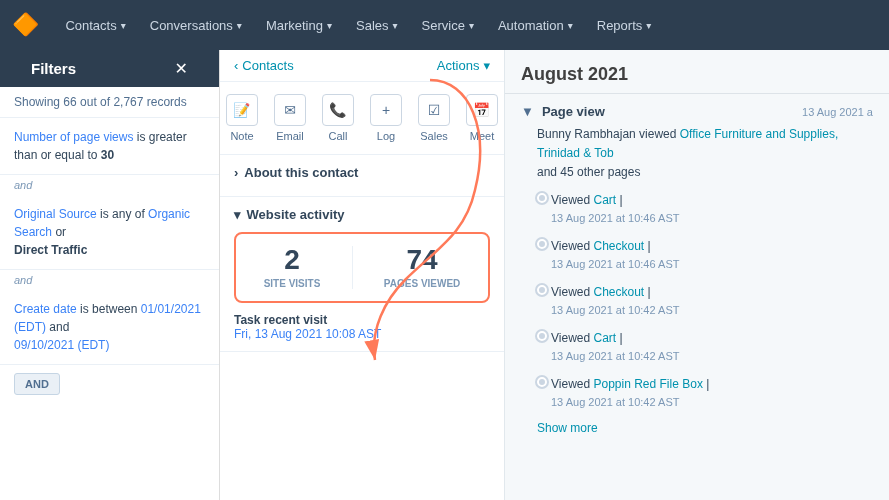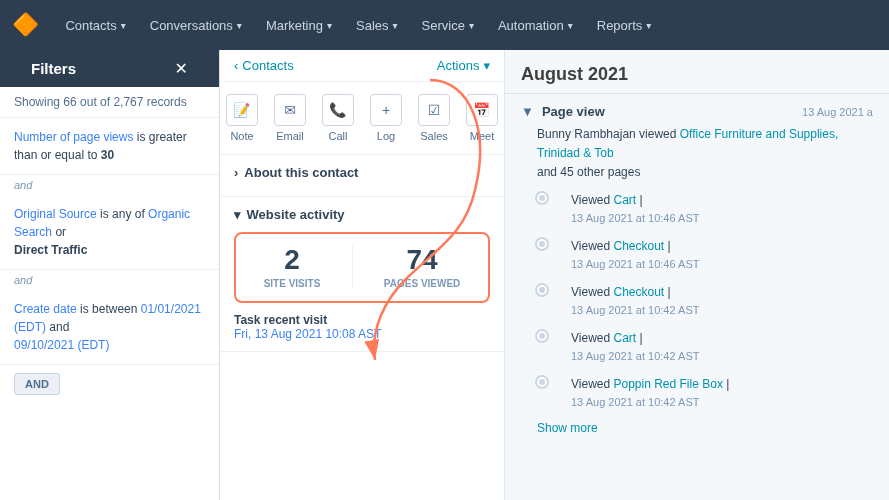--- a/index.html
+++ b/index.html
@@ -276,21 +276,21 @@
     .timeline-link {
       color: #0091ae;
       font-weight: 500;
     }
     .timeline-items {
       padding-left: 16px;
     }
     .timeline-item {
       display: flex;
       align-items: flex-start;
-      gap: 24px;
+      gap: 4px;
       margin-bottom: 10px;
     }
     .timeline-dot {
       width: 10px; height: 10px;
       border-radius: 50%;
       background: #cbd6e2;
       border: 2px solid #fff;
       outline: 2px solid #cbd6e2;
       flex-shrink: 0;
       margin-top: 2px;

